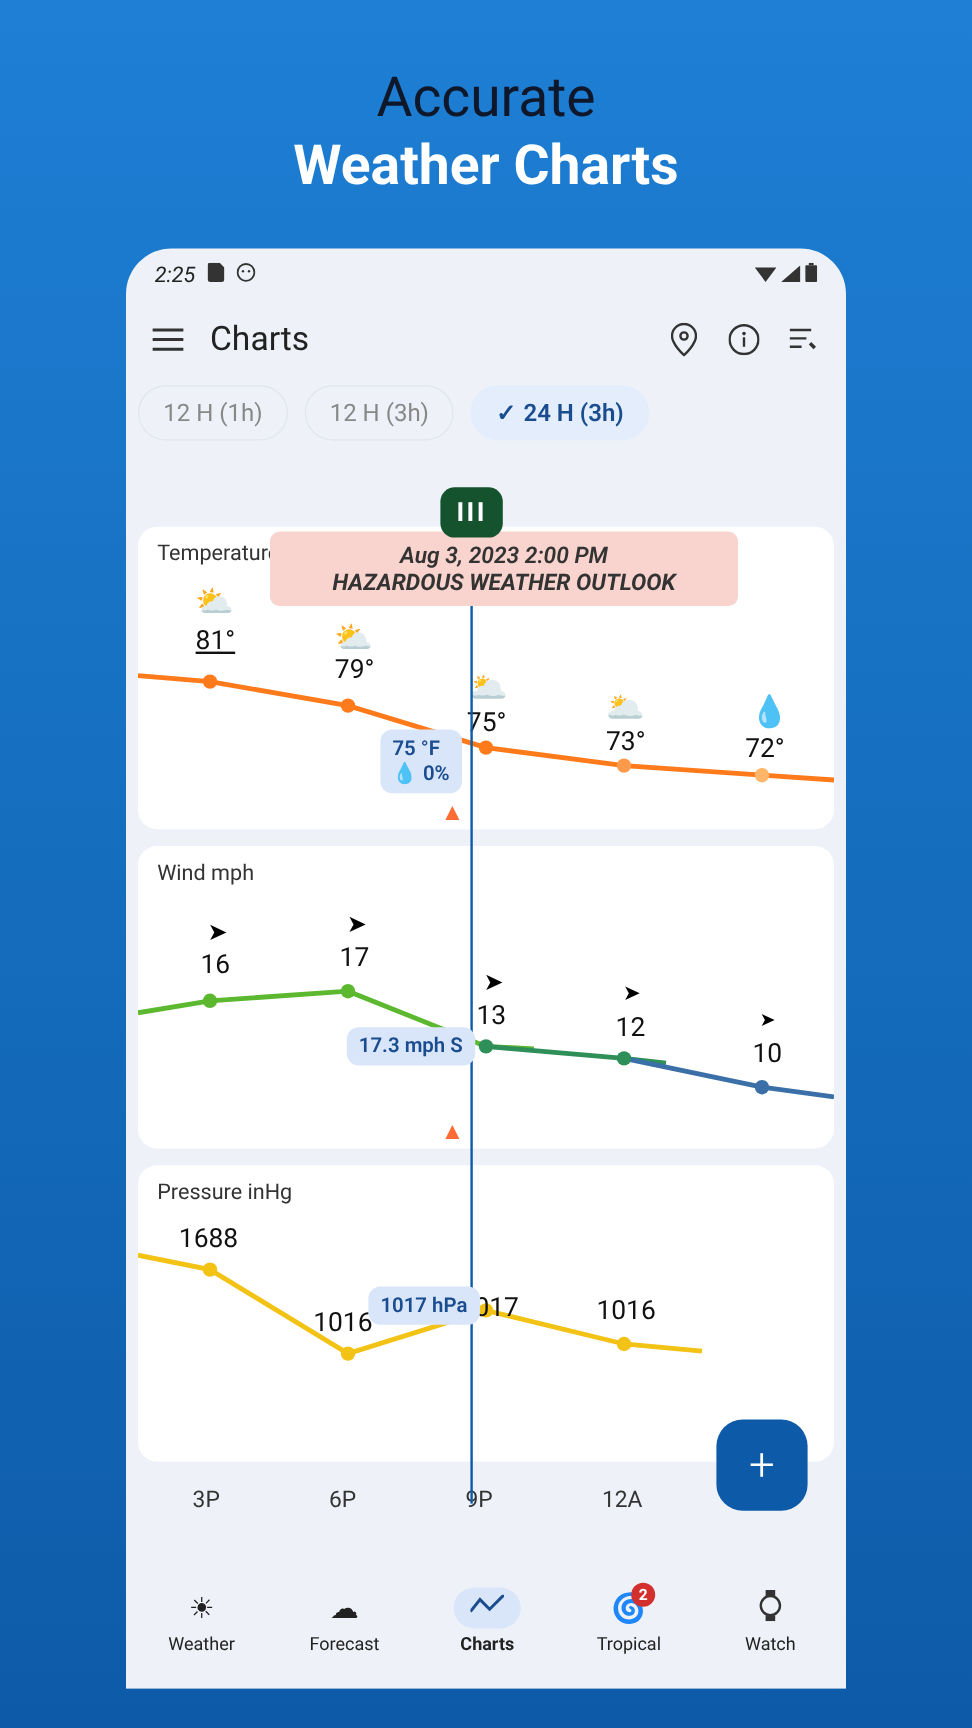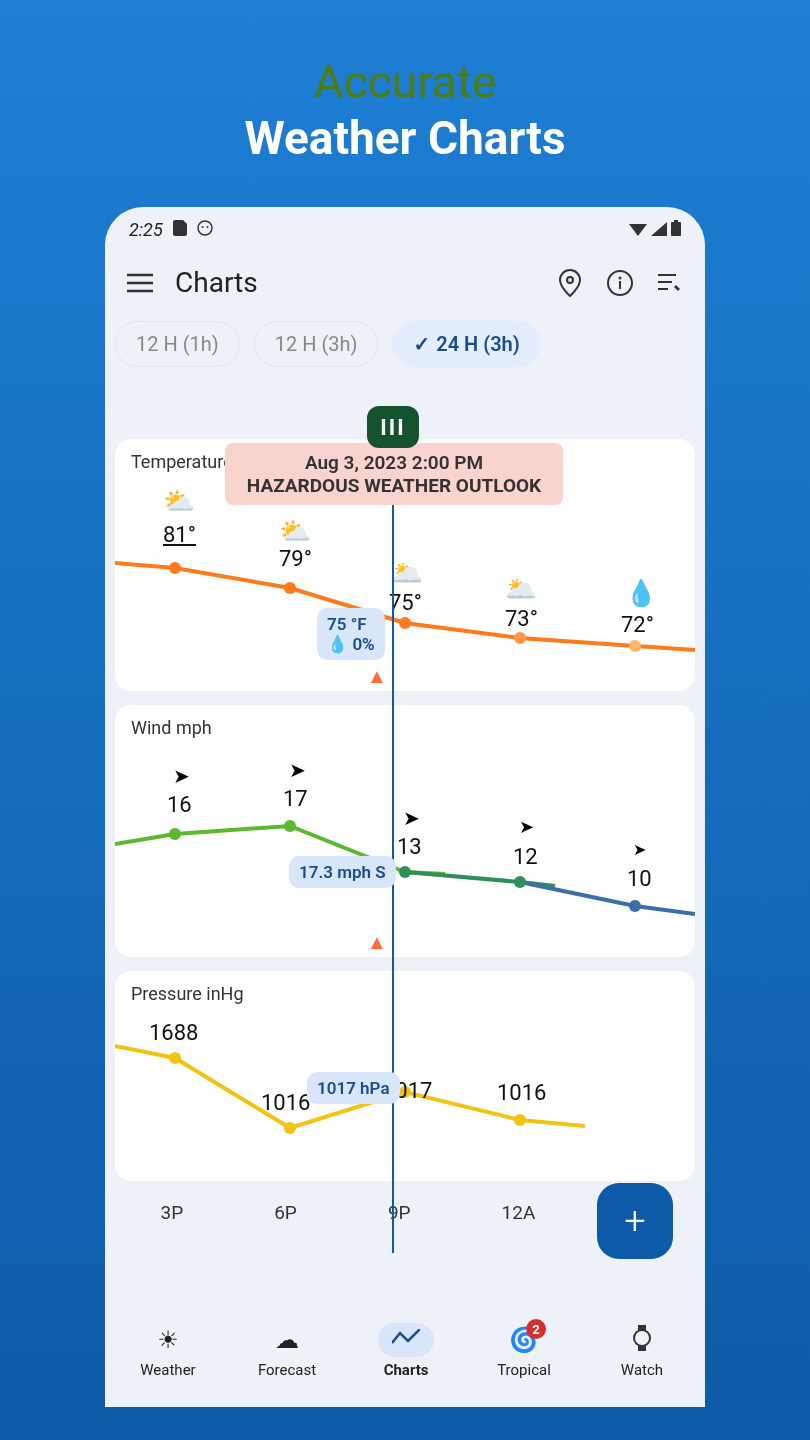--- a/index.html
+++ b/index.html
@@ -7,21 +7,21 @@
     font-family: -apple-system, BlinkMacSystemFont, 'Segoe UI', Roboto, sans-serif;
     background: linear-gradient(180deg, #1e7fd4 0%, #0d5ba8 100%);
     width: 810px;
     height: 1440px;
     overflow: hidden;
     display: flex;
     flex-direction: column;
     align-items: center;
   }
   .promo-title {
-    color: #4d7c0f;
+    color: #0f172a;
     text-align: center;
     margin-top: 55px;
     font-size: 46px;
     font-weight: 400;
   }
   .promo-subtitle {
     color: #fff;
     text-align: center;
     font-size: 46px;
     font-weight: 700;
@@ -97,26 +97,27 @@
     top: 236px;
     width: 2px;
     height: 810px;
     background: #0d5ba8;
     z-index: 5;
   }
   .alert {
     position: absolute;
     left: 120px;
     top: 236px;
-    width: 338px;
+    width: 390px;
     background: #f9d4ce;
     border-radius: 8px;
     padding: 8px 12px;
     text-align: center;
     z-index: 15;
+    font-style: italic;
   }
   .alert-time { color: #333; font-size: 19px; font-weight: 600; }
   .alert-text { color: #333; font-size: 19px; font-weight: 700; }
   .cards { padding: 0 10px; margin-top: 62px; }
   .card {
     background: #fff;
     border-radius: 16px;
     margin-bottom: 14px;
     padding: 12px 16px 8px;
     position: relative;
@@ -337,21 +338,21 @@
         <span class="point-label" style="left:266px;top:90px;">13</span>
         <span style="position:absolute;left:388px;top:72px;font-size:18px;">➤</span>
         <span class="point-label" style="left:382px;top:100px;">12</span>
         <span style="position:absolute;left:502px;top:96px;font-size:16px;">➤</span>
         <span class="point-label" style="left:496px;top:122px;">10</span>
         <div class="tooltip" style="left:158px;top:112px;">17.3 mph S</div>
         <span class="sun-marker" style="left:236px;top:186px;">▲</span>
       </div>
     </div>
 
-    <div class="card" style="height:210px;">
+    <div class="card" style="height:247px;">
       <div class="card-title">Pressure inHg</div>
       <div class="chart-area" style="height:160px;">
         <svg class="line-chart" viewBox="0 0 580 160" preserveAspectRatio="none">
           <polyline fill="none" stroke="#f2c314" stroke-width="4" points="0,36 60,48 175,118 290,82 405,110 470,116"></polyline>
           <circle cx="60" cy="48" r="6" fill="#f2c314"></circle>
           <circle cx="175" cy="118" r="6" fill="#f2c314"></circle>
           <circle cx="290" cy="82" r="6" fill="#f2c314"></circle>
           <circle cx="405" cy="110" r="6" fill="#f2c314"></circle>
         </svg>
         <span class="point-label" style="left:18px;top:10px;">1688</span>

